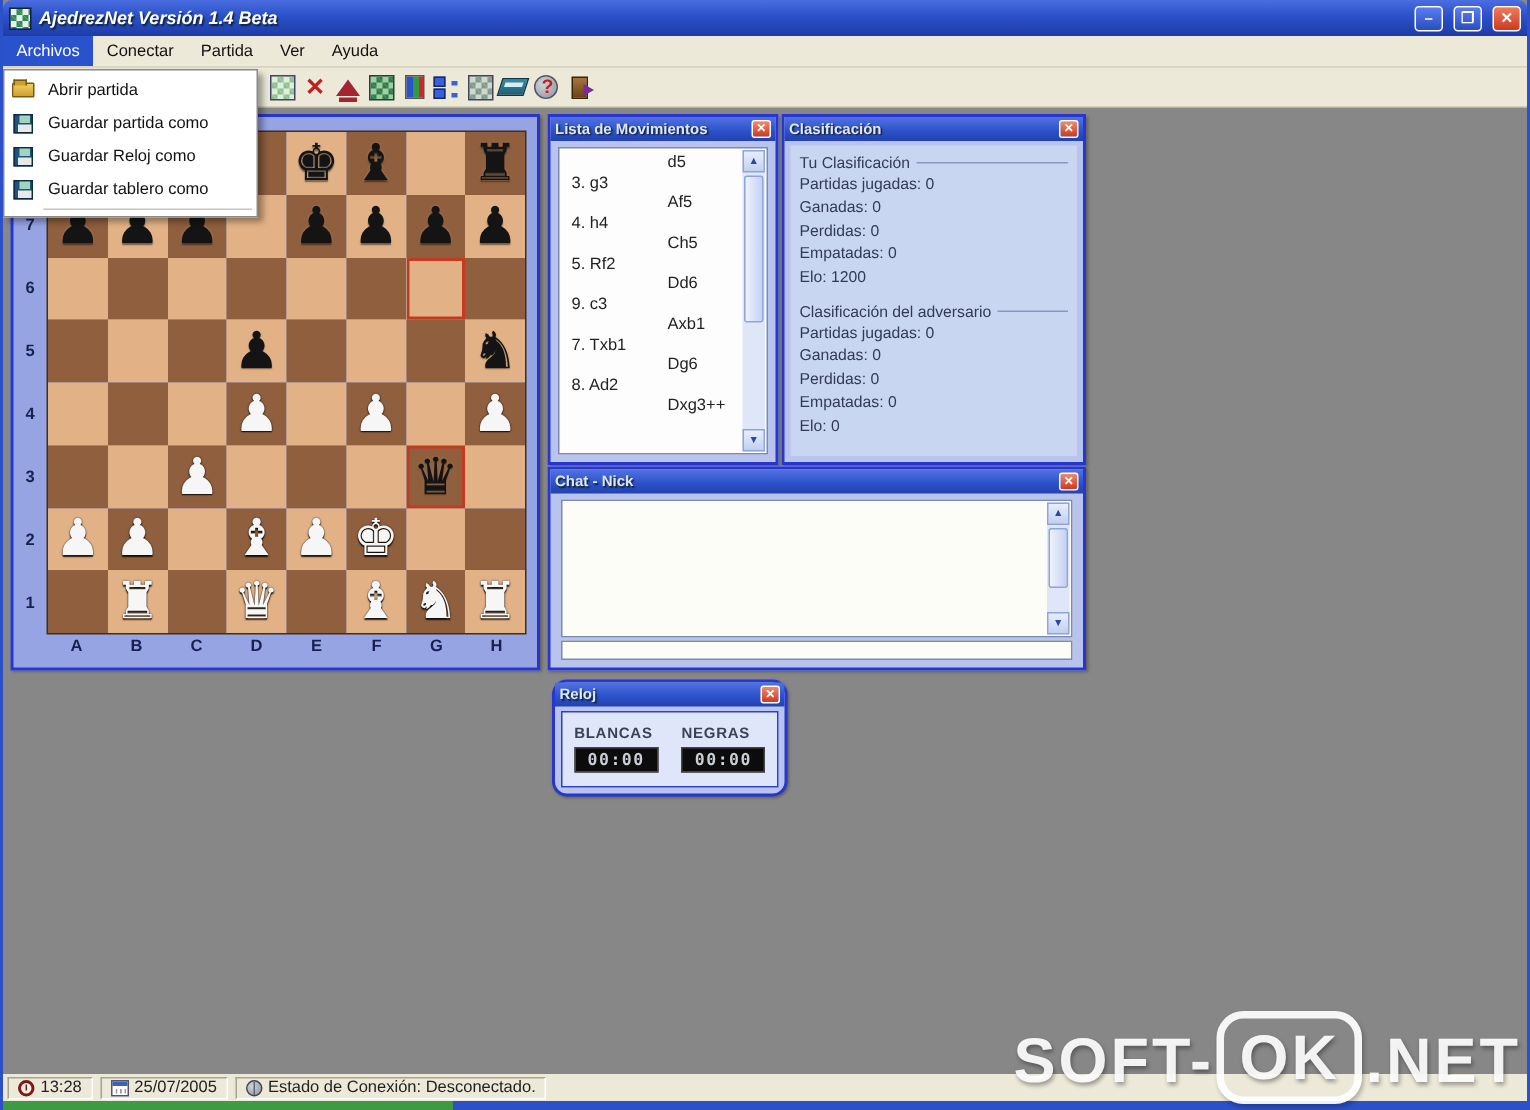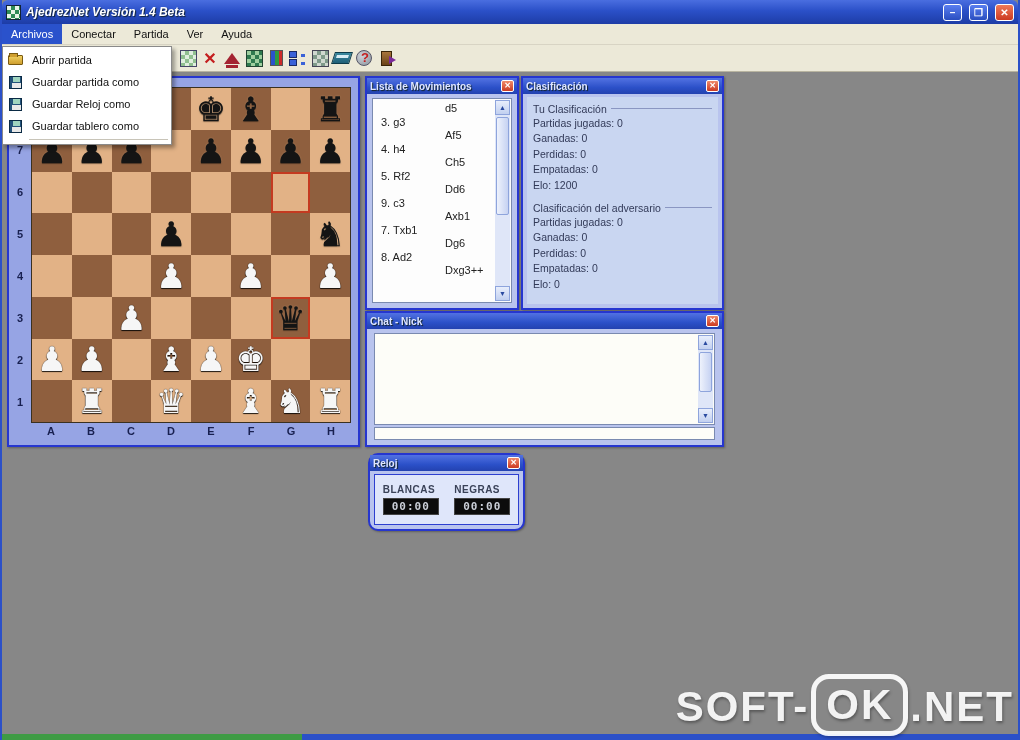--- a/index.html
+++ b/index.html
@@ -490,20 +490,34 @@
       </div>
       <div class="ditem">
         <span class="dicon">
           <span class="mi-save-icon"></span>
         </span>
         <span>Guardar tablero como</span>
       </div>
       <div class="dsep"></div>
     </div>
 
+  <div class="statusbar">
+    <div class="stsec">
+      <span class="st-clock-icon"></span>
+      <span>13:28</span>
+    </div>
+    <div class="stsec">
+      <span class="st-calendar-icon"></span>
+      <span>25/07/2005</span>
+    </div>
+    <div class="stsec">
+      <span class="st-globe-icon"></span>
+      <span>Estado de Conexión: Desconectado.</span>
+    </div>
+  </div>
   <div class="bottom-strip"></div>
 
   <div class="watermark">
     <span>SOFT-</span>
     <span class="okbox">OK</span>
     <span>.NET</span>
   </div>
 
 </div>
 

